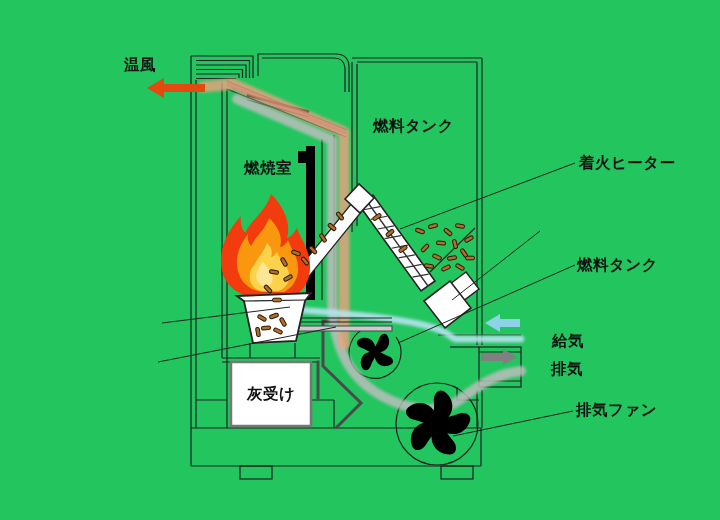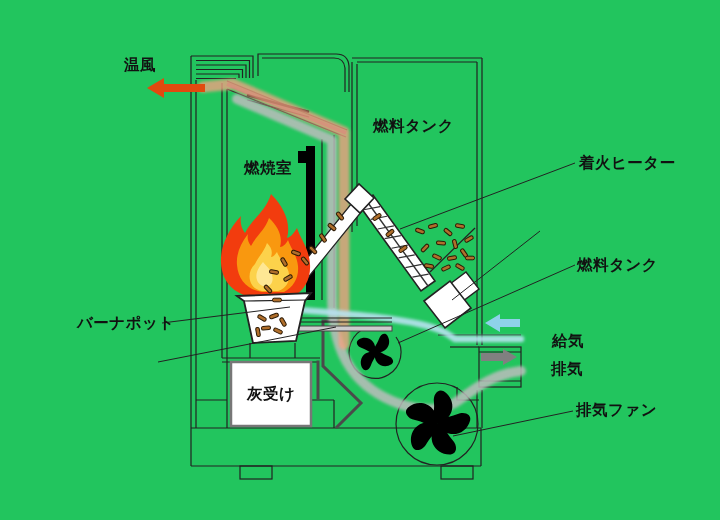--- a/index.html
+++ b/index.html
@@ -222,15 +222,14 @@
 </svg>
 
 <div class="lbl" style="left:124px;top:57px">温風</div>
 <div class="lbl" style="left:244px;top:160px">燃焼室</div>
 <div class="lbl" style="left:373px;top:118px">燃料タンク</div>
 <div class="lbl" style="left:579px;top:155px">着火ヒーター</div>
 <div class="lbl" style="left:577px;top:257px">燃料タンク</div>
 <div class="lbl" style="left:552px;top:333px">給気</div>
 <div class="lbl" style="left:551px;top:361px">排気</div>
 <div class="lbl" style="left:576px;top:402px">排気ファン</div>
-<div class="lbl" style="left:77px;top:315px">バーナポット</div>
 <div class="lbl" style="left:247px;top:386px">灰受け</div>
 </div>
 
 </body></html>

